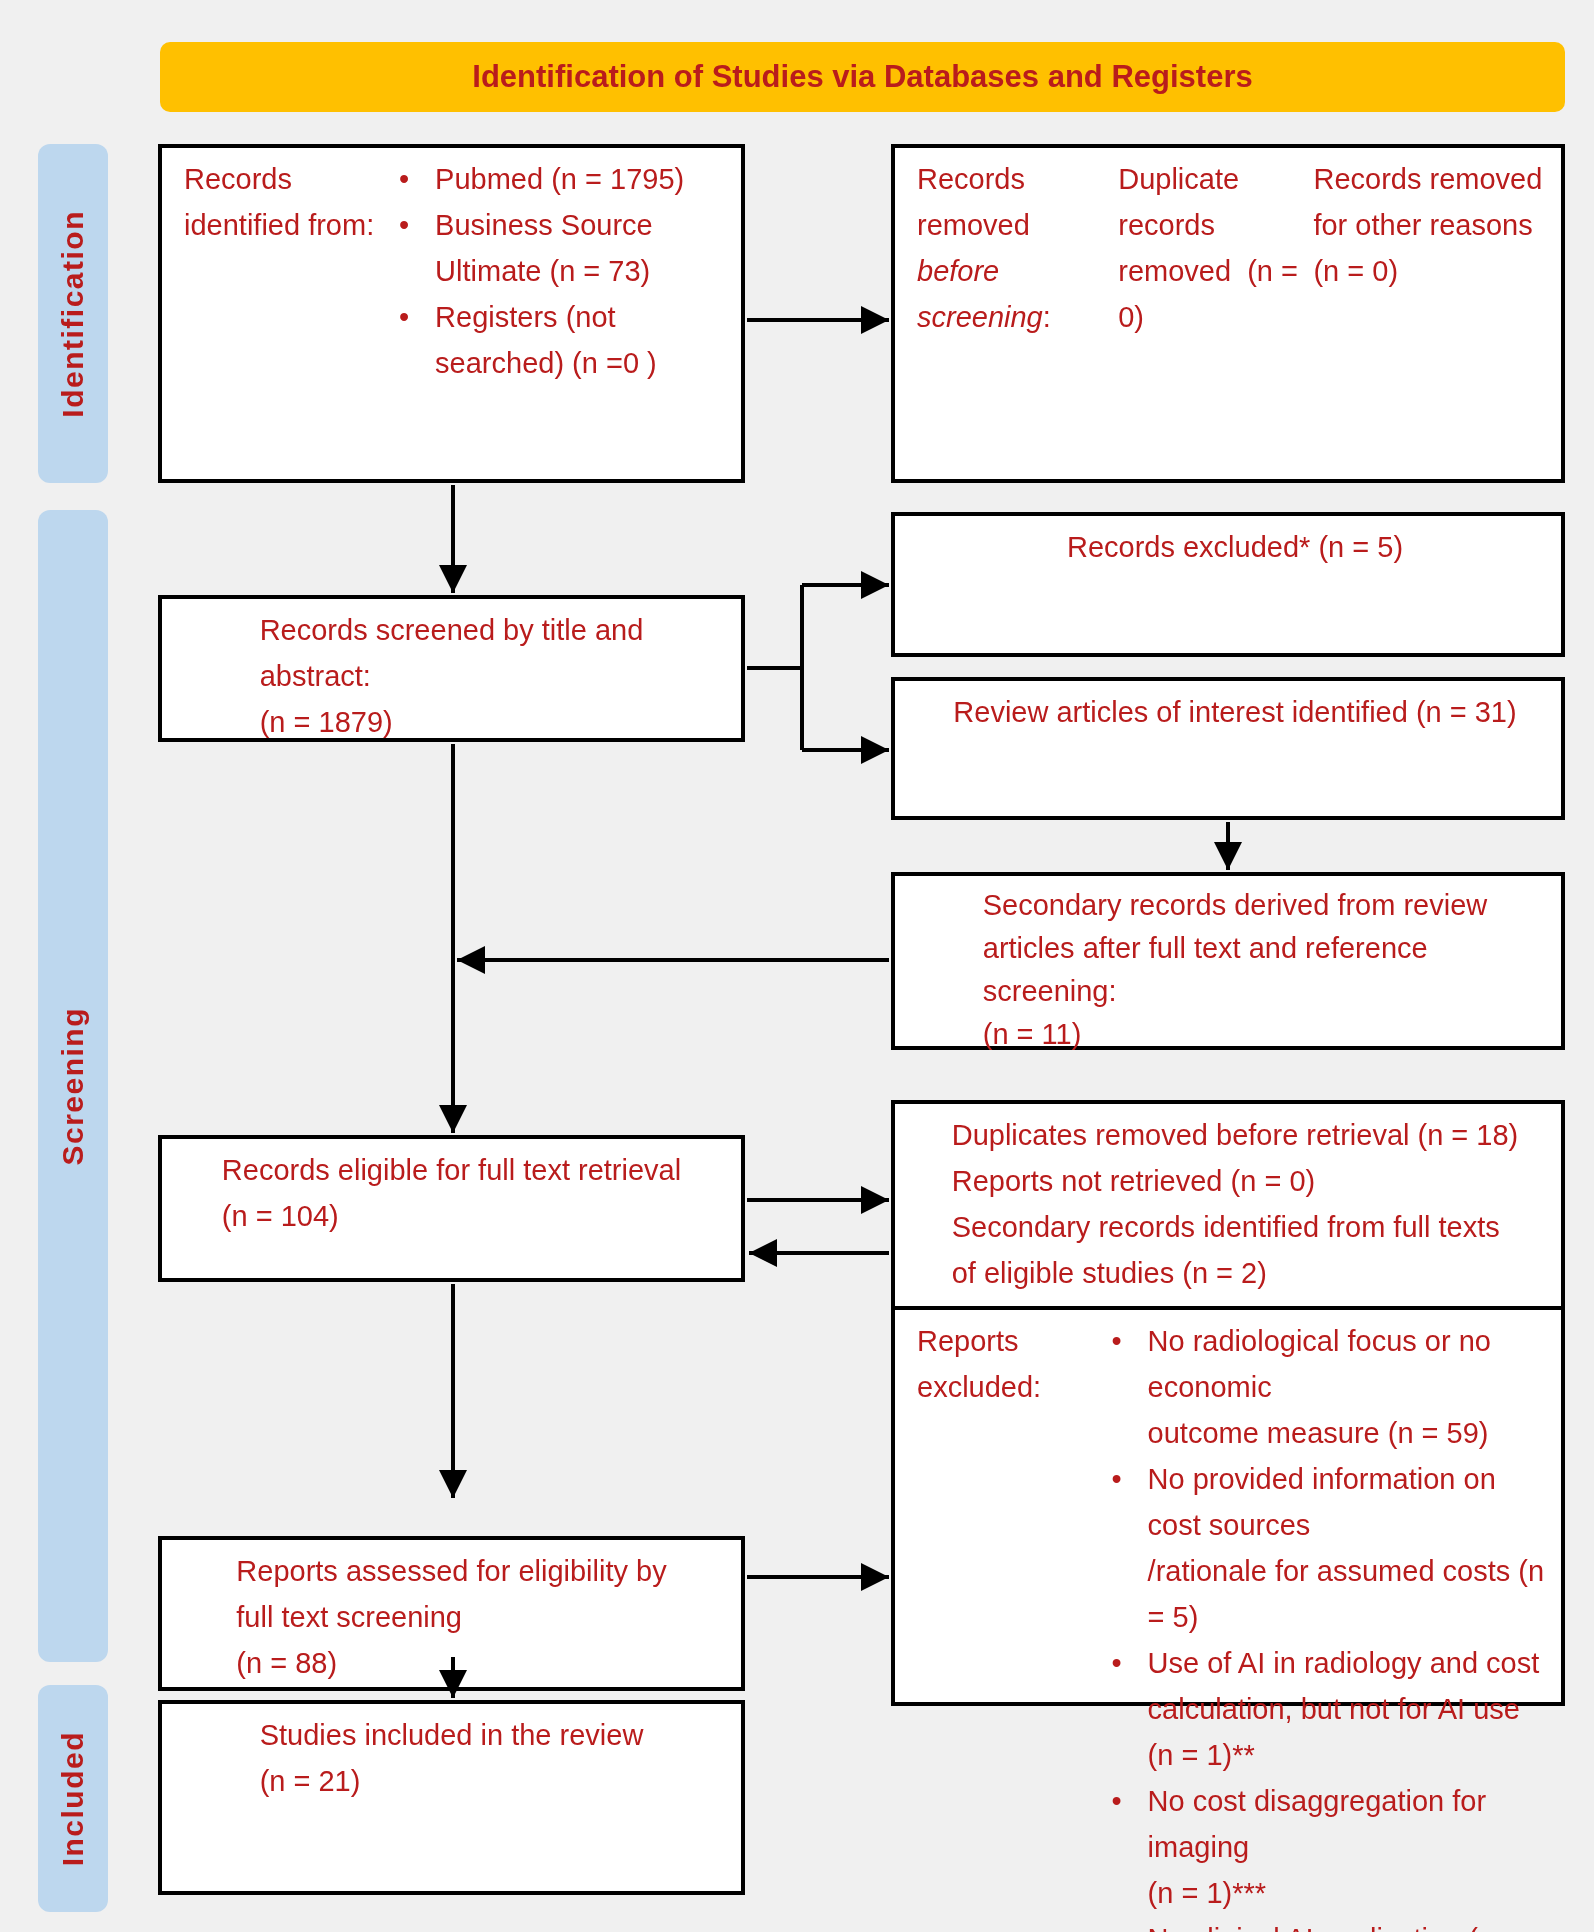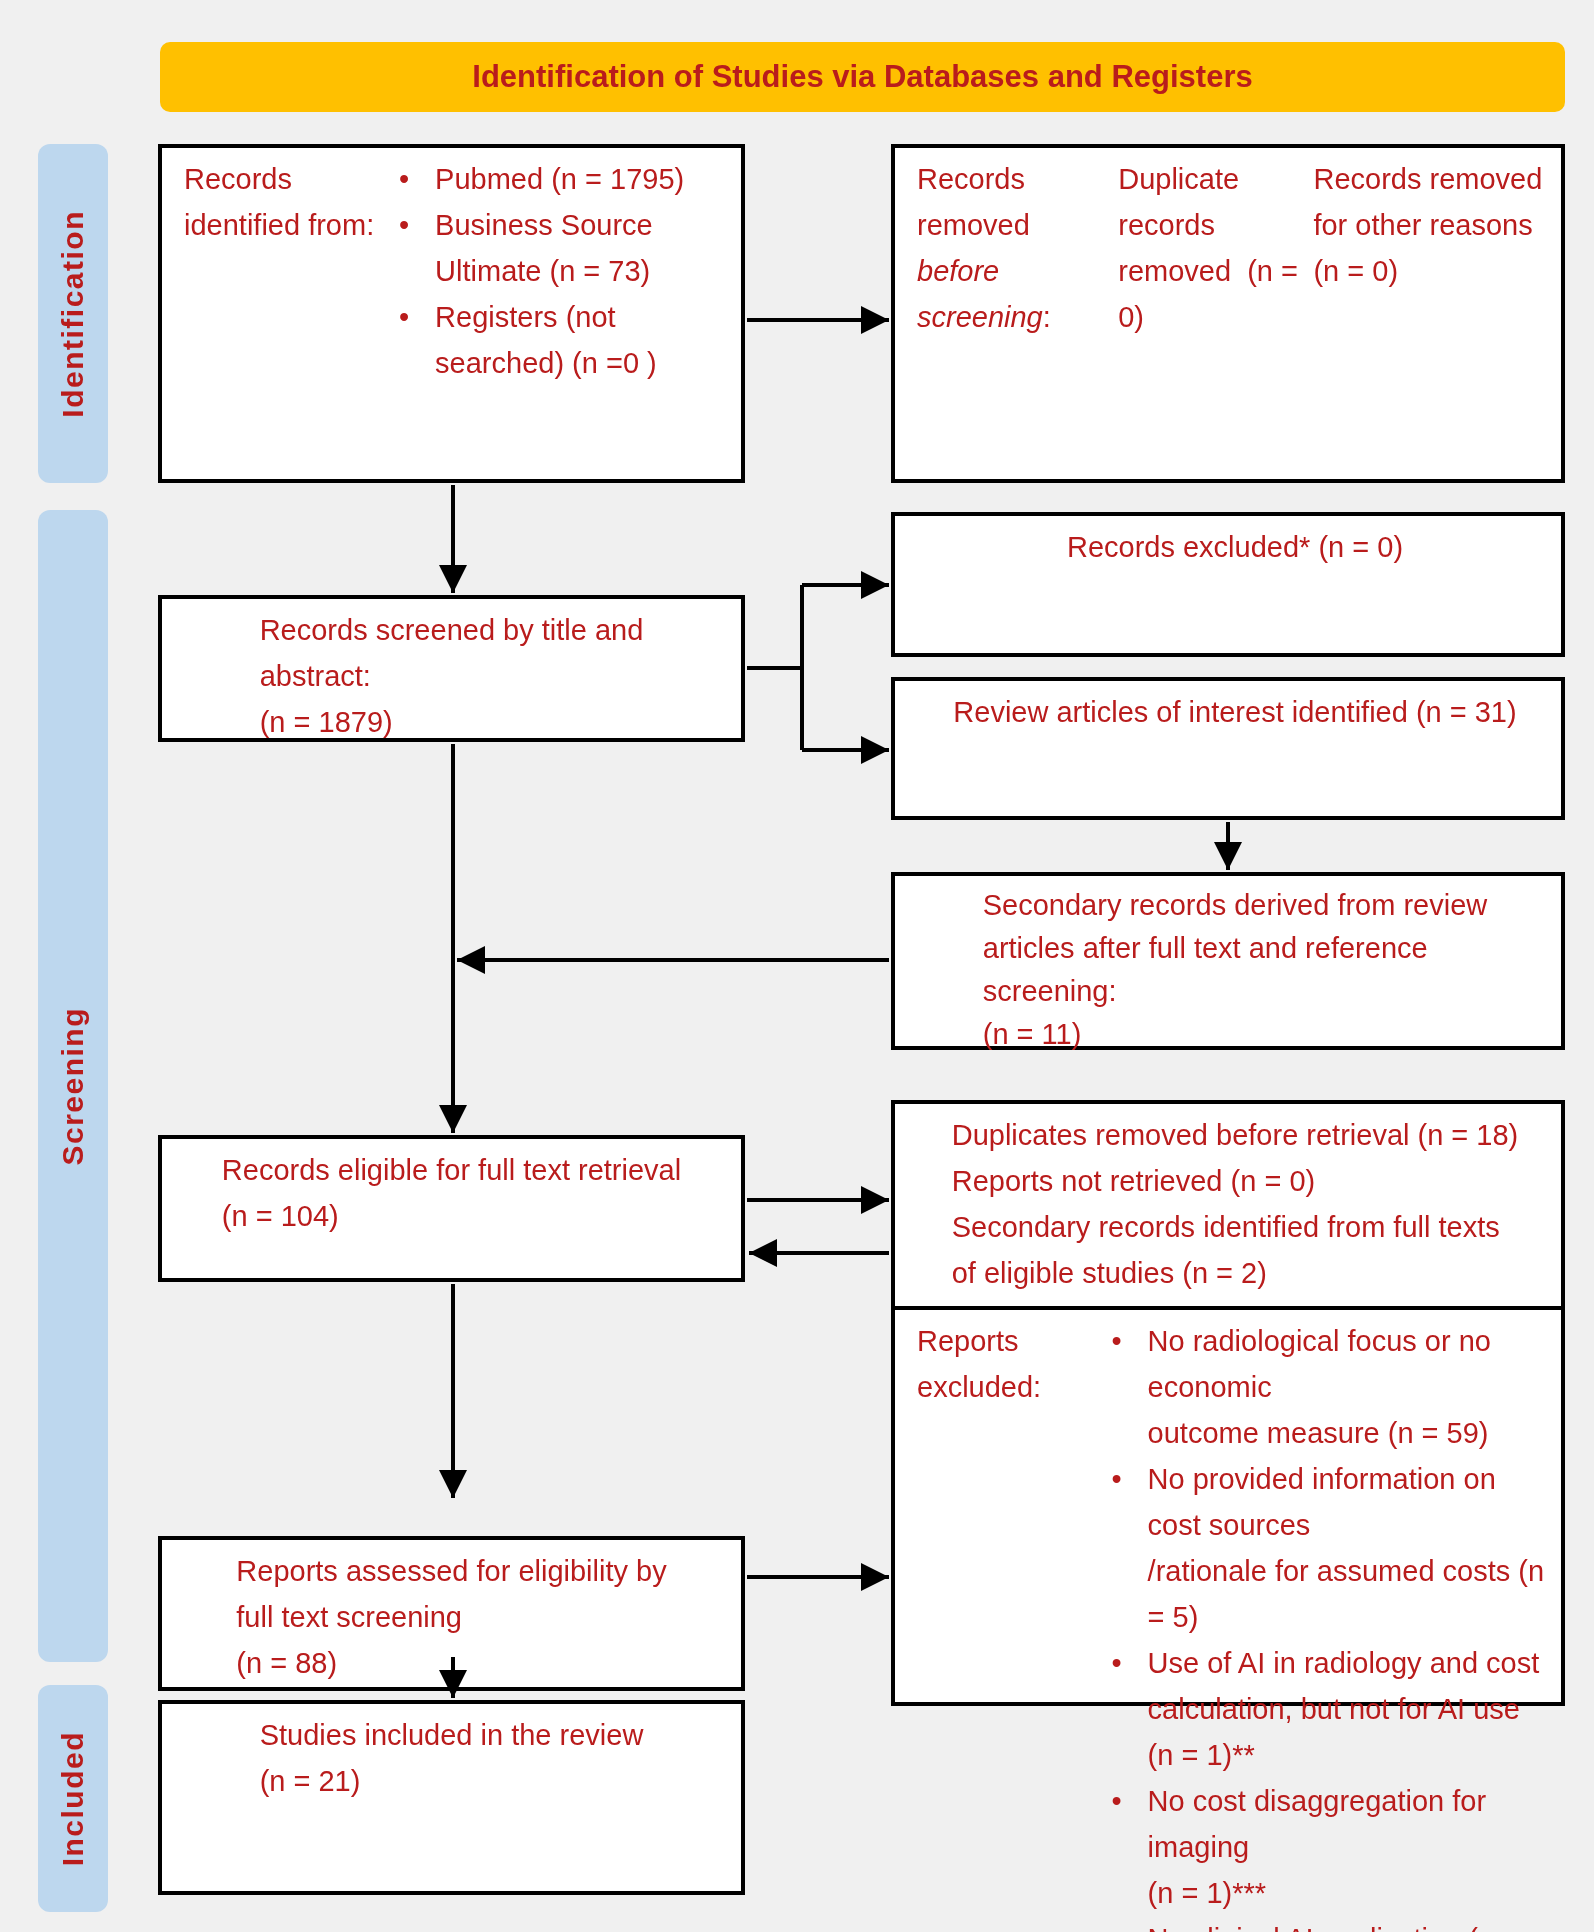--- a/index.html
+++ b/index.html
@@ -96,21 +96,21 @@
     <div class="pre">Records removed for other reasons (n = 0)</div>
   </div>
 
   <div id="box-records-screened" class="fbox leftcol">
     <div class="pre">Records screened by title and
 abstract:
 (n = 1879)</div>
   </div>
 
   <div id="box-records-excluded" class="fbox rightcol">
-    <div class="pre">Records excluded* (n = 0)</div>
+    <div class="pre">Records excluded* (n = 5)</div>
   </div>
 
   <div id="box-review-articles" class="fbox rightcol">
     <div class="pre">Review articles of interest identified (n = 31)</div>
   </div>
 
   <div id="box-secondary-records" class="fbox rightcol">
     <div class="pre">Secondary records derived from review
 articles after full text and reference
 screening:

